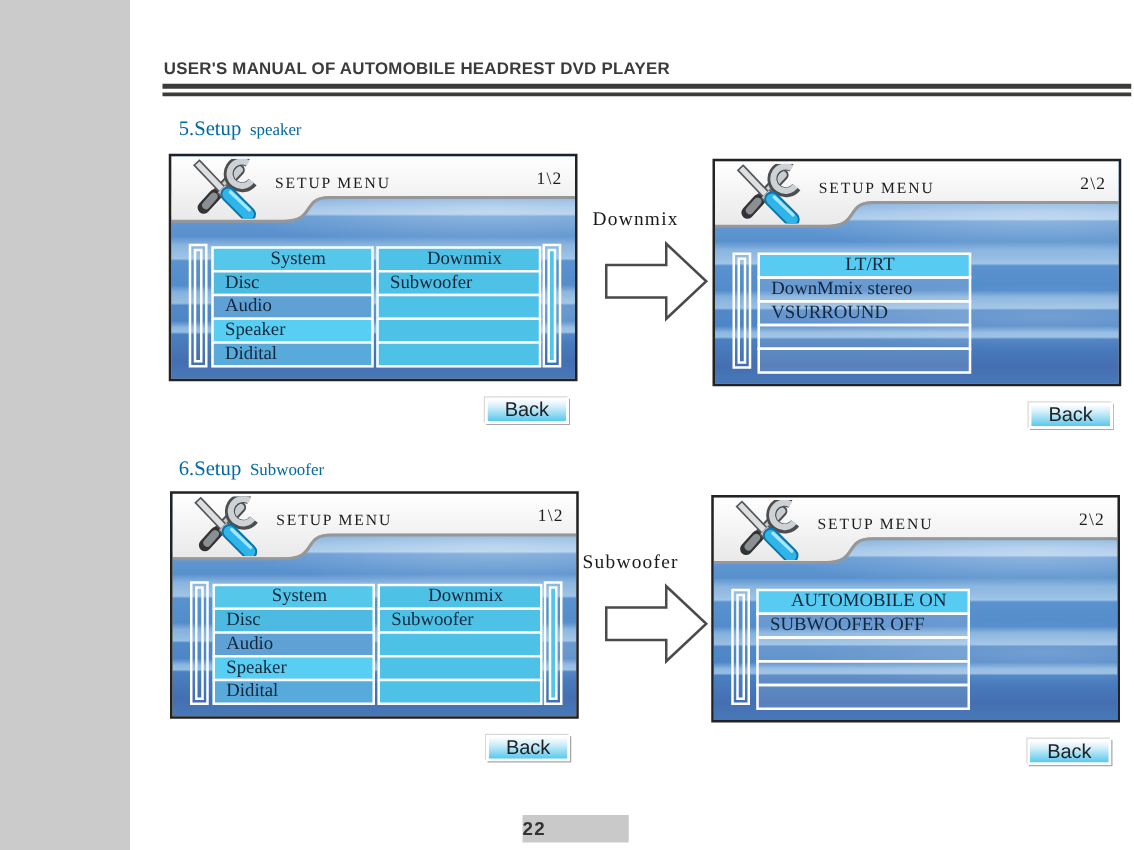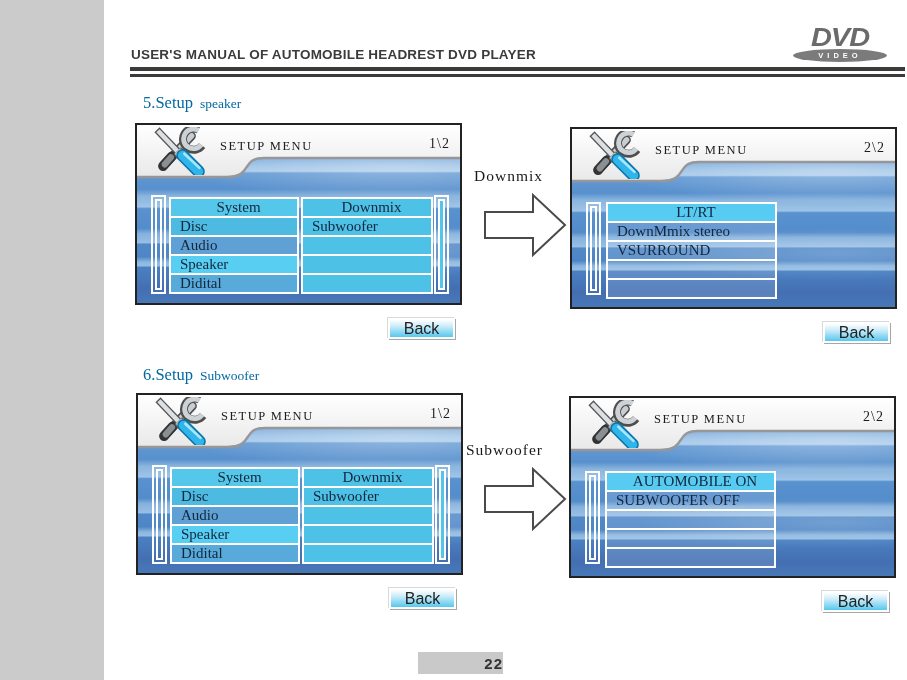--- a/index.html
+++ b/index.html
@@ -54,21 +54,21 @@
   .lc3{background:#59CEF3}.lc4{background:#58AADB}
   .rc{background:#4EC1E7}
   .opt-sel{background:#57CBF1}
   .opt-plain{background:rgba(255,255,255,.12)}
   .back-btn{position:absolute;left:251px;top:193px;width:67px;height:21px;border:2px solid #fff;
             box-sizing:border-box;display:flex;align-items:center;justify-content:center;
             background:linear-gradient(180deg,#FDFEFF 0%,#CDEDF9 35%,#57C8EE 100%);
             box-shadow:1px 1px 0 rgba(0,0,0,.35), -1px -1px 0 rgba(0,0,0,.15);
             font-size:16px;color:#222;cursor:pointer;padding:0;}
   .footer-box{position:absolute;left:418px;top:652px;width:85px;height:22px;background:#C9C9C9;
-              display:flex;align-items:center;justify-content:flex-end;font-weight:bold;
+              display:flex;align-items:center;justify-content:flex-start;font-weight:bold;
               font-size:15px;letter-spacing:1px;color:#333;}
 </style>
 </head>
 <body>
 
 <svg width="0" height="0" style="position:absolute">
   <defs>
     <linearGradient id="hdrGrad" x1="0" y1="0" x2="0" y2="1">
       <stop offset="0" stop-color="#FFFFFF"></stop>
         <stop offset="1" stop-color="#E9E9E9"></stop>
@@ -97,26 +97,20 @@
     </symbol>
   </defs>
 </svg>
 
 <div class="page">
   <div class="side-bar"></div>
   <div class="doc-title">USER'S MANUAL OF AUTOMOBILE HEADREST DVD PLAYER</div>
   <div class="rule1"></div>
   <div class="rule2"></div>
 
-  <div class="dvd-logo">
-    <div class="dvd-word">DVD</div>
-    <div class="dvd-ellipse">
-      <span class="dvd-video">VIDEO</span>
-    </div>
-  </div>
 
   <div class="heading" style="left:143px;top:93px">
     <span>5.Setup</span><span class="hsub">speaker</span>
   </div>
 
   <div class="screen" style="left:135px;top:123px">
     <svg class="scr-head">
         <use href="#hdrCurve" width="100%" height="100%"></use>
       </svg>
     <svg class="tools-icon">

